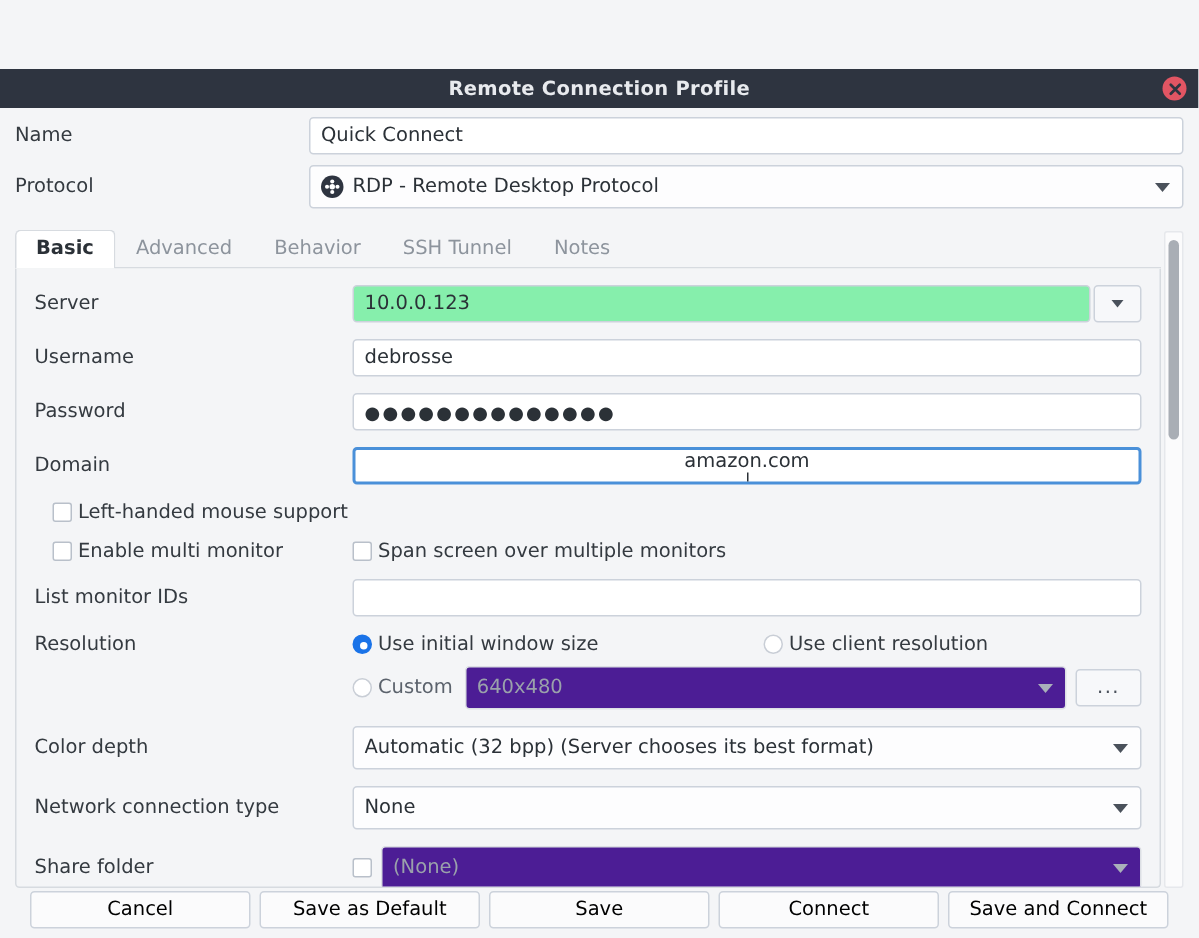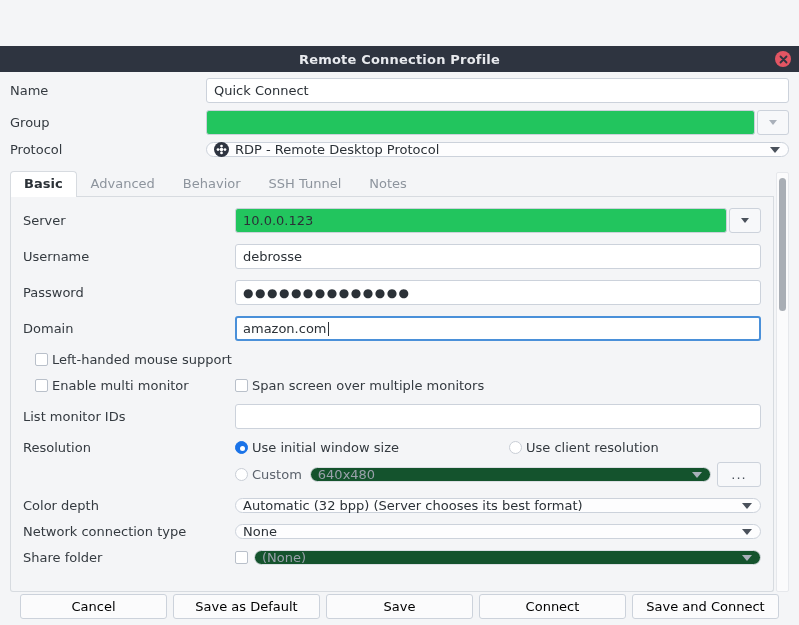--- a/index.html
+++ b/index.html
@@ -32,40 +32,40 @@
   .topform { padding: 6px 10px 4px 10px; flex:0 0 auto; }
   .row { display:flex; align-items:center; margin-bottom:7px; }
   .row .lbl { width:196px; flex:0 0 196px; font-size:13px; color:#343a40; }
   .ctrl { flex:1; }
 
   .tinput {
     height:25px; background:#ffffff; border:1px solid #ccd2db; border-radius:3px;
     display:flex; align-items:center; padding:0 7px; font-size:13px; color:#2b3137;
     width:100%;
   }
-  .tinput.focused { border:2px solid #4a90d9; padding:0 6px; }
+  .tinput.focused { border:2px solid #4a90d9; padding:0 6px;flex-direction:column; }
   .caret { display:inline-block; width:1px; height:14px; background:#2b3137; margin-left:1px; }
   
   .splitcombo { display:flex; width:100%; align-items:stretch; }
   .splitcombo .sbox {
-    flex:1; height:25px; background:#22c55e; border:1px solid #ccd2db; border-radius:3px;
+    flex:1; height:25px; background:#86efac; border:1px solid #ccd2db; border-radius:3px;
     display:flex; align-items:center; padding:0 7px; font-size:13px;
   }
   .splitcombo .sbtn {
     width:32px; flex:0 0 32px; margin-left:2px; height:25px;
     background:#f7f8fa; border:1px solid #ccd2db; border-radius:3px;
     display:flex; align-items:center; justify-content:center; cursor:pointer;
   }
   
   .dropdown {
-    height:15px; width:100%; background:#fdfdfe; border:1px solid #ccd2db; border-radius:11px;
+    height:29px; width:100%; background:#fdfdfe; border:1px solid #ccd2db; border-radius:3px;
     display:flex; align-items:center; padding:0 8px 0 7px; font-size:13px; cursor:pointer;
   }
   .dropdown .dval { flex:1; overflow:hidden; white-space:nowrap; }
-  .dropdown.disabled { background:#14532d; border-color:#dcdfe4; color:#9aa1ab; cursor:default; }
+  .dropdown.disabled { background:#4c1d95; border-color:#dcdfe4; color:#9aa1ab; cursor:default; }
 
   .arrow { width:0; height:0; border-left:5px solid transparent; border-right:5px solid transparent; border-top:6px solid #4a515b; }
   .arrow.light { border-top-color:#a9b0ba; }
   .arrow.sm { border-left-width:4px; border-right-width:4px; border-top-width:5px; }
 
   .proto-icon {
     width:15px; height:15px; border-radius:50%; background:#2e3440; margin-right:6px;
     flex:0 0 15px; display:flex; align-items:center; justify-content:center;
   }
 
@@ -136,31 +136,20 @@
 
   <div class="topform">
 
     <div class="row">
       <div class="lbl">Name</div>
       <div class="ctrl">
         <div class="tinput">Quick Connect</div>
       </div>
     </div>
 
-    <div class="row">
-      <div class="lbl">Group</div>
-      <div class="ctrl">
-        <div class="splitcombo">
-          <div class="sbox"></div>
-          <div class="sbtn">
-            <span class="arrow light sm"></span>
-          </div>
-        </div>
-      </div>
-    </div>
 
     <div class="row">
       <div class="lbl">Protocol</div>
       <div class="ctrl">
         <div class="dropdown">
           <span class="proto-icon">
             <svg width="11" height="11" viewBox="0 0 12 12" aria-hidden="true">
               <circle cx="6" cy="6" r="2.0" fill="#ffffff"></circle>
               <circle cx="6" cy="2.2" r="1.5" fill="#ffffff"></circle>
               <circle cx="6" cy="9.8" r="1.5" fill="#ffffff"></circle>

